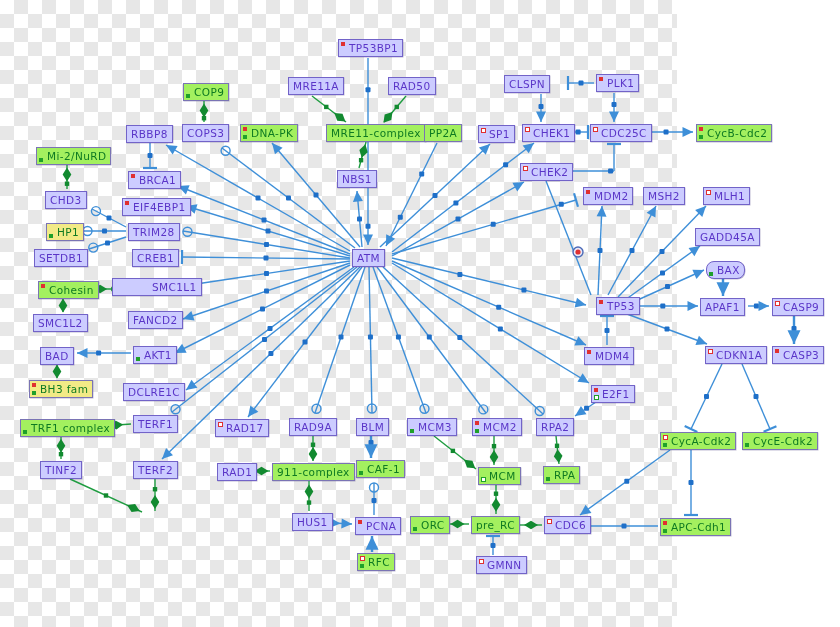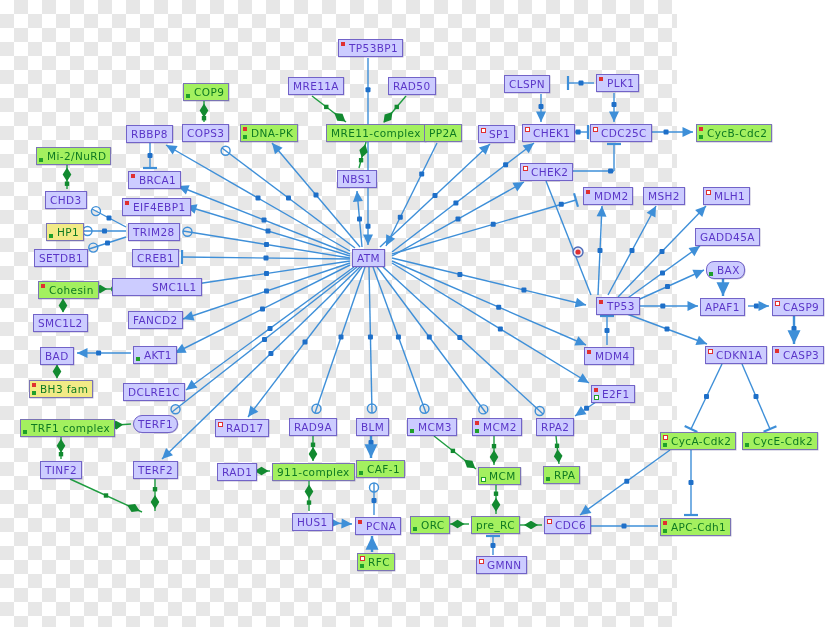--- a/index.html
+++ b/index.html
@@ -501,21 +501,21 @@
     <div class="node t-protein" style="left: 128px; top: 311px;"><span class="lab">FANCD2</span></div>
     <div class="node t-protein marked" style="left: 772px; top: 346px;"><span class="mk mk-r"></span><span class="lab">CASP3</span></div>
     <div class="node t-protein marked" style="left: 705px; top: 346px;"><span class="mk mk-ro"></span><span class="lab">CDKN1A</span></div>
     <div class="node t-protein" style="left: 40px; top: 347px;"><span class="lab">BAD</span></div>
     <div class="node t-protein marked" style="left: 133px; top: 346px;"><span class="mk mk-g"></span><span class="lab">AKT1</span></div>
     <div class="node t-protein marked" style="left: 584px; top: 347px;"><span class="mk mk-r"></span><span class="lab">MDM4</span></div>
     <div class="node t-family marked" style="left: 29px; top: 380px;"><span class="mk mk-r"></span><span class="mk mk-g"></span><span class="lab">BH3 fam</span></div>
     <div class="node t-protein" style="left: 123px; top: 383px;"><span class="lab">DCLRE1C</span></div>
     <div class="node t-protein marked" style="left: 591px; top: 385px;"><span class="mk mk-r"></span><span class="mk mk-go"></span><span class="lab">E2F1</span></div>
     <div class="node t-complex marked" style="left: 20px; top: 419px;"><span class="mk mk-g"></span><span class="lab">TRF1 complex</span></div>
-    <div class="node t-protein" style="left: 133px; top: 415px; border-radius: 9px;"><span class="lab">TERF1</span></div>
+    <div class="node t-protein" style="left: 133px; top: 415px;"><span class="lab">TERF1</span></div>
     <div class="node t-protein marked" style="left: 215px; top: 419px;"><span class="mk mk-ro"></span><span class="lab">RAD17</span></div>
     <div class="node t-protein" style="left: 289px; top: 418px;"><span class="lab">RAD9A</span></div>
     <div class="node t-protein" style="left: 356px; top: 418px;"><span class="lab">BLM</span></div>
     <div class="node t-protein marked" style="left: 407px; top: 418px;"><span class="mk mk-g"></span><span class="lab">MCM3</span></div>
     <div class="node t-protein marked" style="left: 472px; top: 418px;"><span class="mk mk-r"></span><span class="mk mk-g"></span><span class="lab">MCM2</span></div>
     <div class="node t-protein" style="left: 536px; top: 418px;"><span class="lab">RPA2</span></div>
     <div class="node t-complex marked" style="left: 660px; top: 432px;"><span class="mk mk-ro"></span><span class="mk mk-g"></span><span class="lab">CycA-Cdk2</span></div>
     <div class="node t-complex marked" style="left: 742px; top: 432px;"><span class="mk mk-g"></span><span class="lab">CycE-Cdk2</span></div>
     <div class="node t-protein" style="left: 40px; top: 461px;"><span class="lab">TINF2</span></div>
     <div class="node t-protein" style="left: 133px; top: 461px;"><span class="lab">TERF2</span></div>

